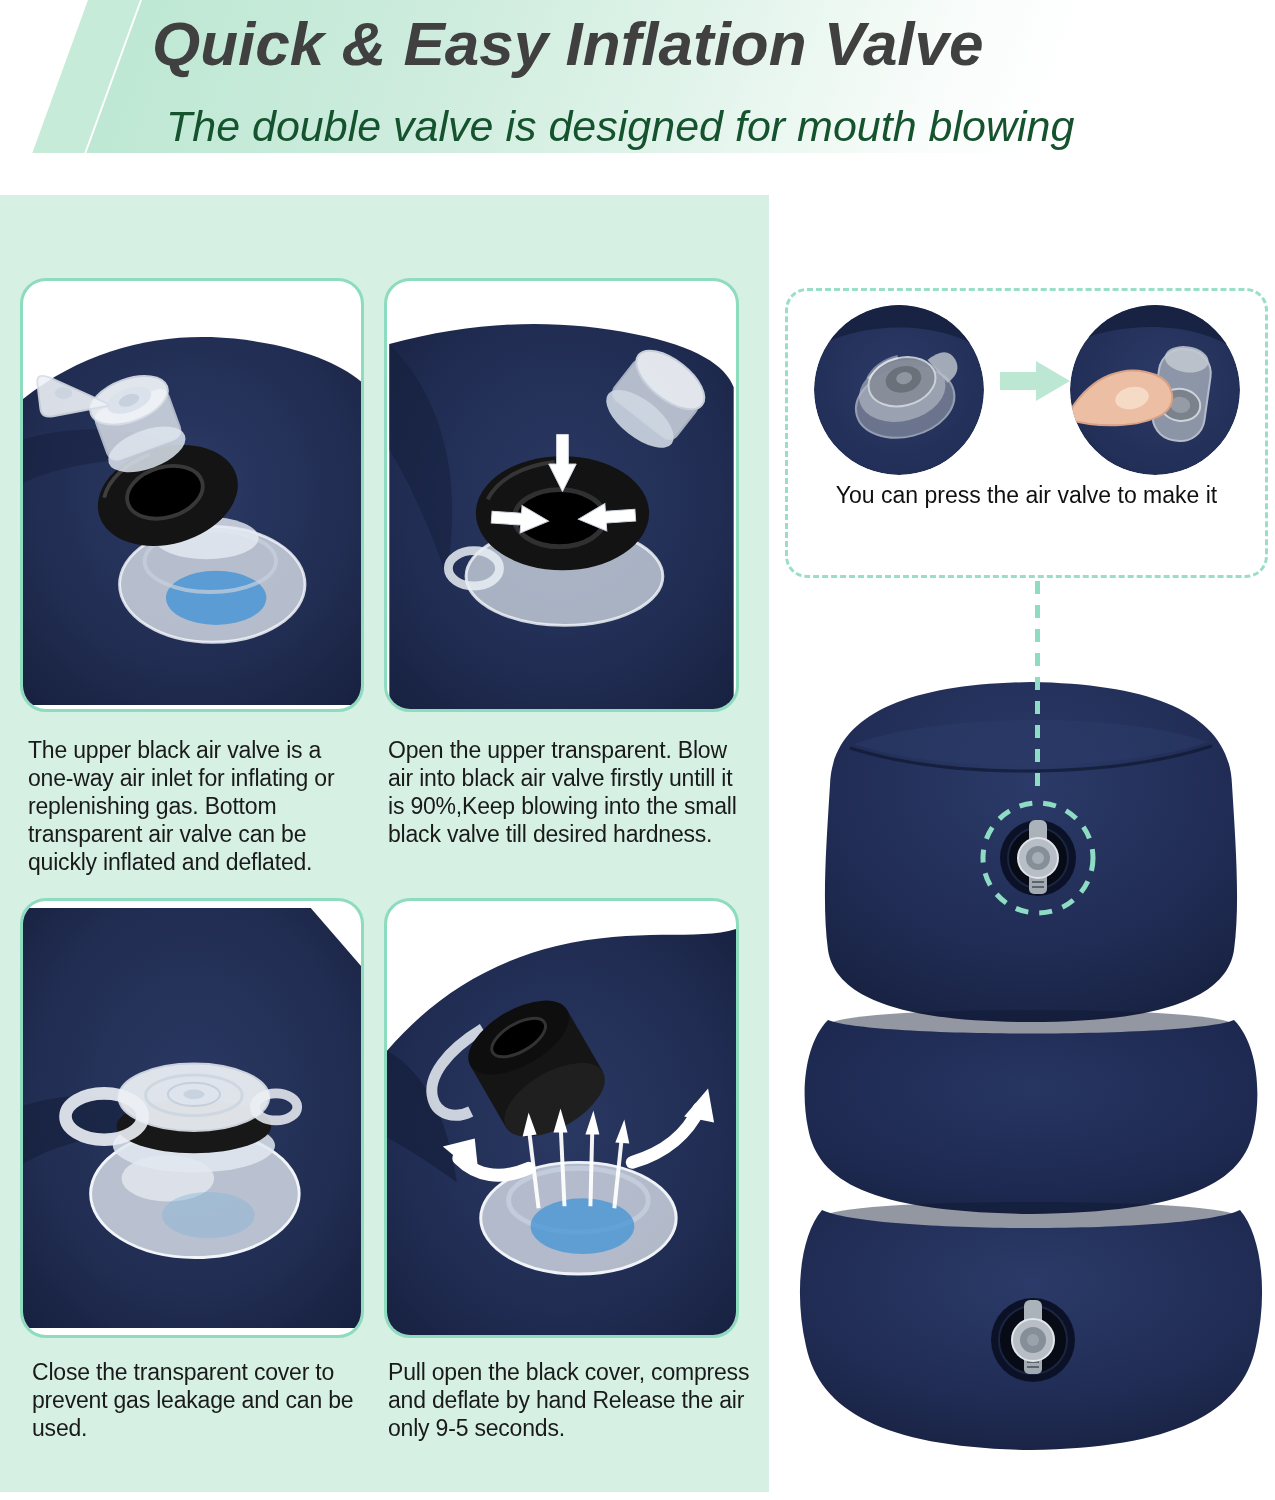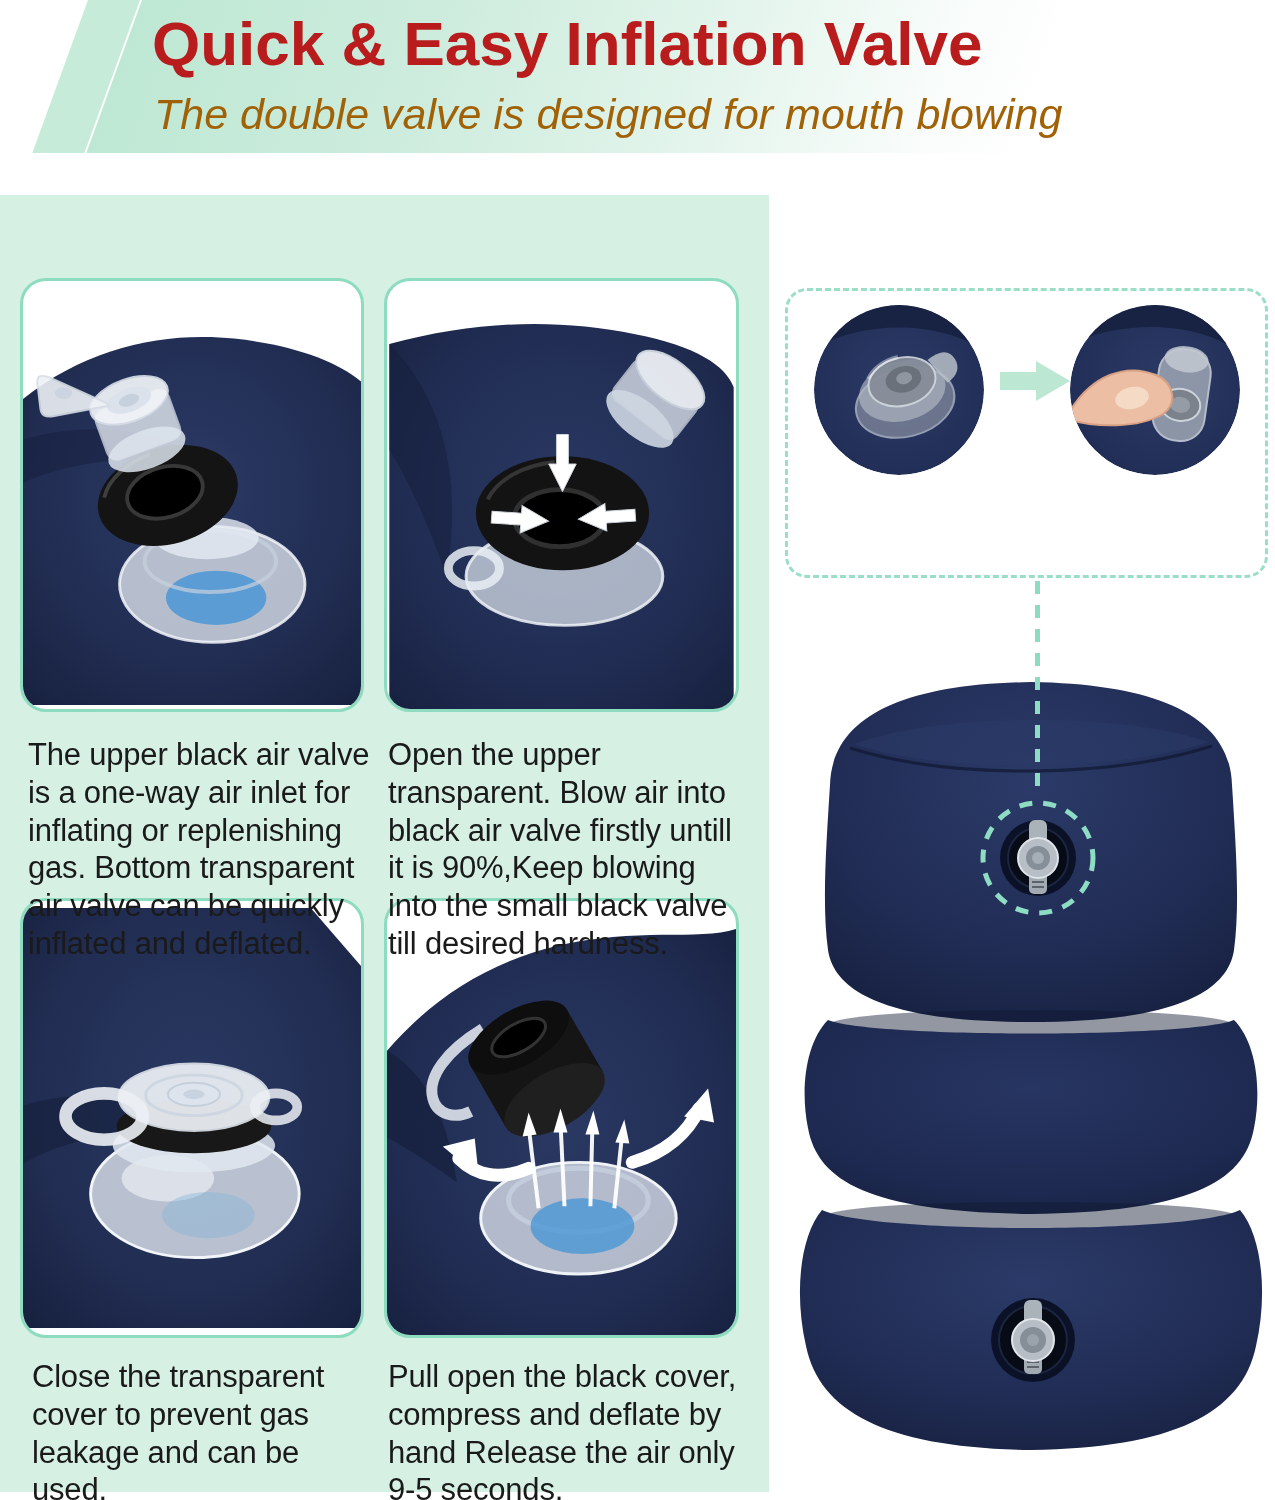--- a/index.html
+++ b/index.html
@@ -12,41 +12,41 @@
     position:absolute;left:88px;top:0;width:52px;height:153px;
     background:#c6ebd9;transform:skewX(-20deg);transform-origin:0 0;
   }
   .hdr-band{
     position:absolute;left:142px;top:0;width:952px;height:153px;
     background:linear-gradient(90deg,#bee8d4 0%,#cdecdd 32%,#e2f4eb 62%,#f8fcfa 86%,#ffffff 100%);
     transform:skewX(-20deg);transform-origin:0 0;
   }
   .page-title{
     position:absolute;left:152px;top:8px;margin:0;
-    font-size:62px;font-weight:700;color:#b91c1c;white-space:nowrap;
+    font-size:62px;font-style:italic;font-weight:700;color:#404040;white-space:nowrap;
   }
   .page-subtitle{
-    position:absolute;left:154px;top:90px;margin:0;
-    font-size:43px;font-style:italic;font-weight:400;color:#a16207;white-space:nowrap;
+    position:absolute;left:154px;top:90px;margin:12px;
+    font-size:43px;font-style:italic;font-weight:400;color:#14532d;white-space:nowrap;
   }
   
   .green-panel{
     position:absolute;left:0;top:195px;width:769px;height:1297px;background:#d6f0e4;
   }
   .photo-card{
     position:absolute;margin:0;background:#ffffff;border:3px solid #8edcc0;
     border-radius:26px;overflow:hidden;box-sizing:border-box;
   }
   .photo-card svg{display:block;width:100%;height:100%;}
   #card1{left:20px;top:278px;width:344px;height:434px;}
   #card2{left:384px;top:278px;width:355px;height:434px;}
   #card3{left:20px;top:898px;width:344px;height:440px;}
   #card4{left:384px;top:898px;width:355px;height:440px;}
   .caption{
-    position:absolute;margin:0;font-size:31px;line-height:1.22;color:#1a1a1a;letter-spacing:-0.2px;
+    position:absolute;margin:0;font-size:23px;line-height:1.22;color:#1a1a1a;letter-spacing:-0.2px;
   }
   #cap1{left:28px;top:736px;width:344px;}
   #cap2{left:388px;top:736px;width:364px;}
   #cap3{left:32px;top:1358px;width:344px;}
   #cap4{left:388px;top:1358px;width:364px;}
   
   .callout{
     position:absolute;left:785px;top:288px;width:483px;height:290px;
     border:3px dashed #9adec6;border-radius:22px;background:#ffffff;box-sizing:border-box;
   }
@@ -261,20 +261,21 @@
         <rect x="86" y="44" width="52" height="92" rx="24" fill="#aab1bb" opacity="0.78" stroke="#dde2e8" stroke-width="2"></rect>
         <ellipse cx="112" cy="54" rx="22" ry="13" fill="#c3c9d1" opacity="0.85"></ellipse>
         <ellipse cx="112" cy="100" rx="20" ry="16" fill="#7b828c" stroke="#cdd3da" stroke-width="2"></ellipse>
         <ellipse cx="112" cy="100" rx="10" ry="8" fill="#959ca6"></ellipse>
       </g>
       <path d="M0,106 C22,70 56,58 86,70 C104,78 108,98 93,109 C68,124 24,122 0,115 Z" fill="#ecbfa4" stroke="#d8a185" stroke-width="2"></path>
       <ellipse cx="62" cy="93" rx="17" ry="11" fill="#f6dcc8" opacity="0.95" transform="rotate(-12 62 93)"></ellipse>
     </svg>
   </div>
   <div class="callout-text">
+    <div>You can press the air valve to make it</div>
   </div>
 </div>
 
 <div class="connector"></div>
 
 <svg class="pillow" viewBox="0 0 482 815">
   <defs>
     <radialGradient id="pg1" cx="50%" cy="30%" r="90%">
       <stop offset="0%" stop-color="#2b3a68"></stop>
         <stop offset="55%" stop-color="#202c54"></stop>

